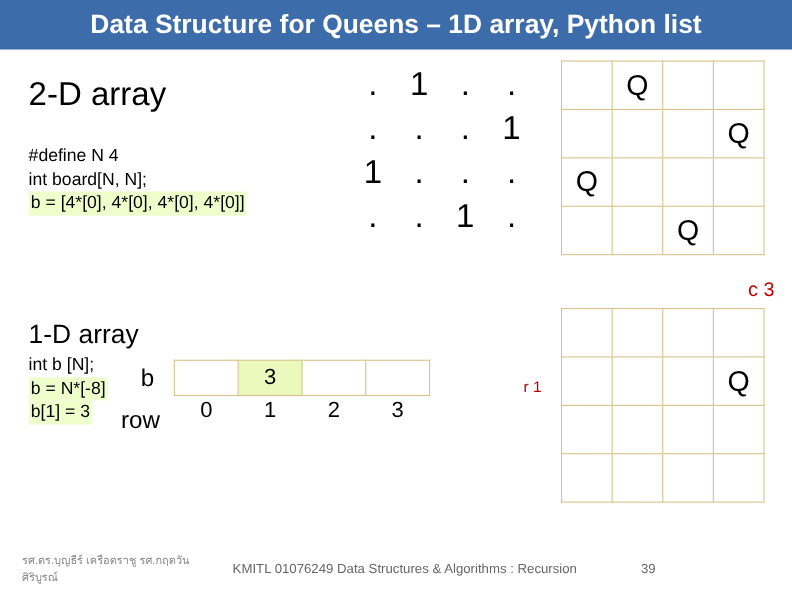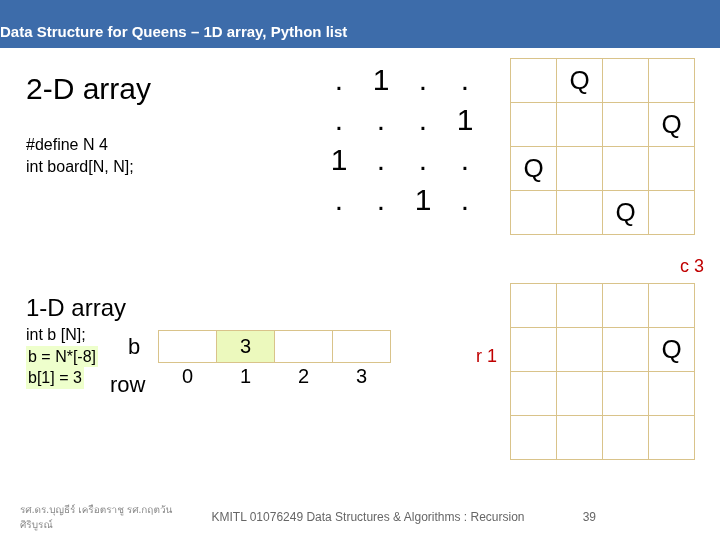--- a/index.html
+++ b/index.html
@@ -8,24 +8,25 @@
     height: 540px;
     background: #fff;
     font-family: "Tahoma", "Arial", sans-serif;
     position: relative;
     font-size: 18px;
     color: #000;
   }
   .title-bar {
     background: #3d6caa;
     color: #fff;
+    text-align: center;
     font-weight: bold;
-    padding: 22px 0 8px 0;
+    padding: 8px 0 8px 0;
     font-family: "Comic Sans MS", "Tahoma", sans-serif;
-    font-size: 15px;
+    font-size: 24px;
     border-top: 1px solid #3d6caa;
   }
   .content { position: relative; width: 100%; height: 480px; }
   .sec-2d { position: absolute; left: 26px; top: 24px; }
   .h-2d { font-size: 30px; color: #000; }
   .code-2d { position: absolute; left: 26px; top: 86px; font-size: 16px; line-height: 1.35; }
   .hl { background: #eeffcc; display: inline-block; padding: 0 2px; }
 
   .mat { position: absolute; left: 314px; top: 12px; }
   .mat table { border-collapse: separate; border-spacing: 8px 0; }
@@ -37,21 +38,21 @@
   .board td {
     width: 46px; height: 44px;
     border: 1px solid #d9c38a;
     text-align: center;
     font-size: 26px;
     font-family: "Arial", sans-serif;
   }
   .Q { font-size: 30px; }
 
   .c3 { position: absolute; left: 680px; top: 208px; color: #c00000; font-size: 18px; }
-  .r1 { position: absolute; left: 476px; top: 298px; color: #c00000; font-size: 18px; }
+  .r1 { position: absolute; left: 476px; top: 298px; color: #c00000; font-size: 14px; }
 
   .sec-1d { position: absolute; left: 26px; top: 246px; }
   .h-1d { font-size: 24px; text-align: center; }
   .code-1d { font-size: 16px; line-height: 1.35; margin-top: 2px; }
 
   .arr { position: absolute; left: 158px; top: 282px; }
   .arr-lbl-b { position: absolute; left: -30px; top: 4px; font-size: 22px; }
   .arr-lbl-row { position: absolute; left: -48px; top: 42px; font-size: 22px; }
   .arr-table { border-collapse: collapse; }
   .arr-table td {
@@ -77,20 +78,21 @@
 
 <div class="content">
 
   <div class="sec-2d">
     <div class="h-2d">2-D array</div>
   </div>
 
   <div class="code-2d">
     <div>#define  N  4</div>
     <div>int board[N, N];</div>
+    <div><span class="hl">b = [4*[0], 4*[0], 4*[0], 4*[0]]</span></div>
   </div>
 
   <div class="mat">
     <table>
       <tbody>
           <tr>
         <td>.</td>
         <td>1</td>
         <td>.</td>
         <td>.</td>

